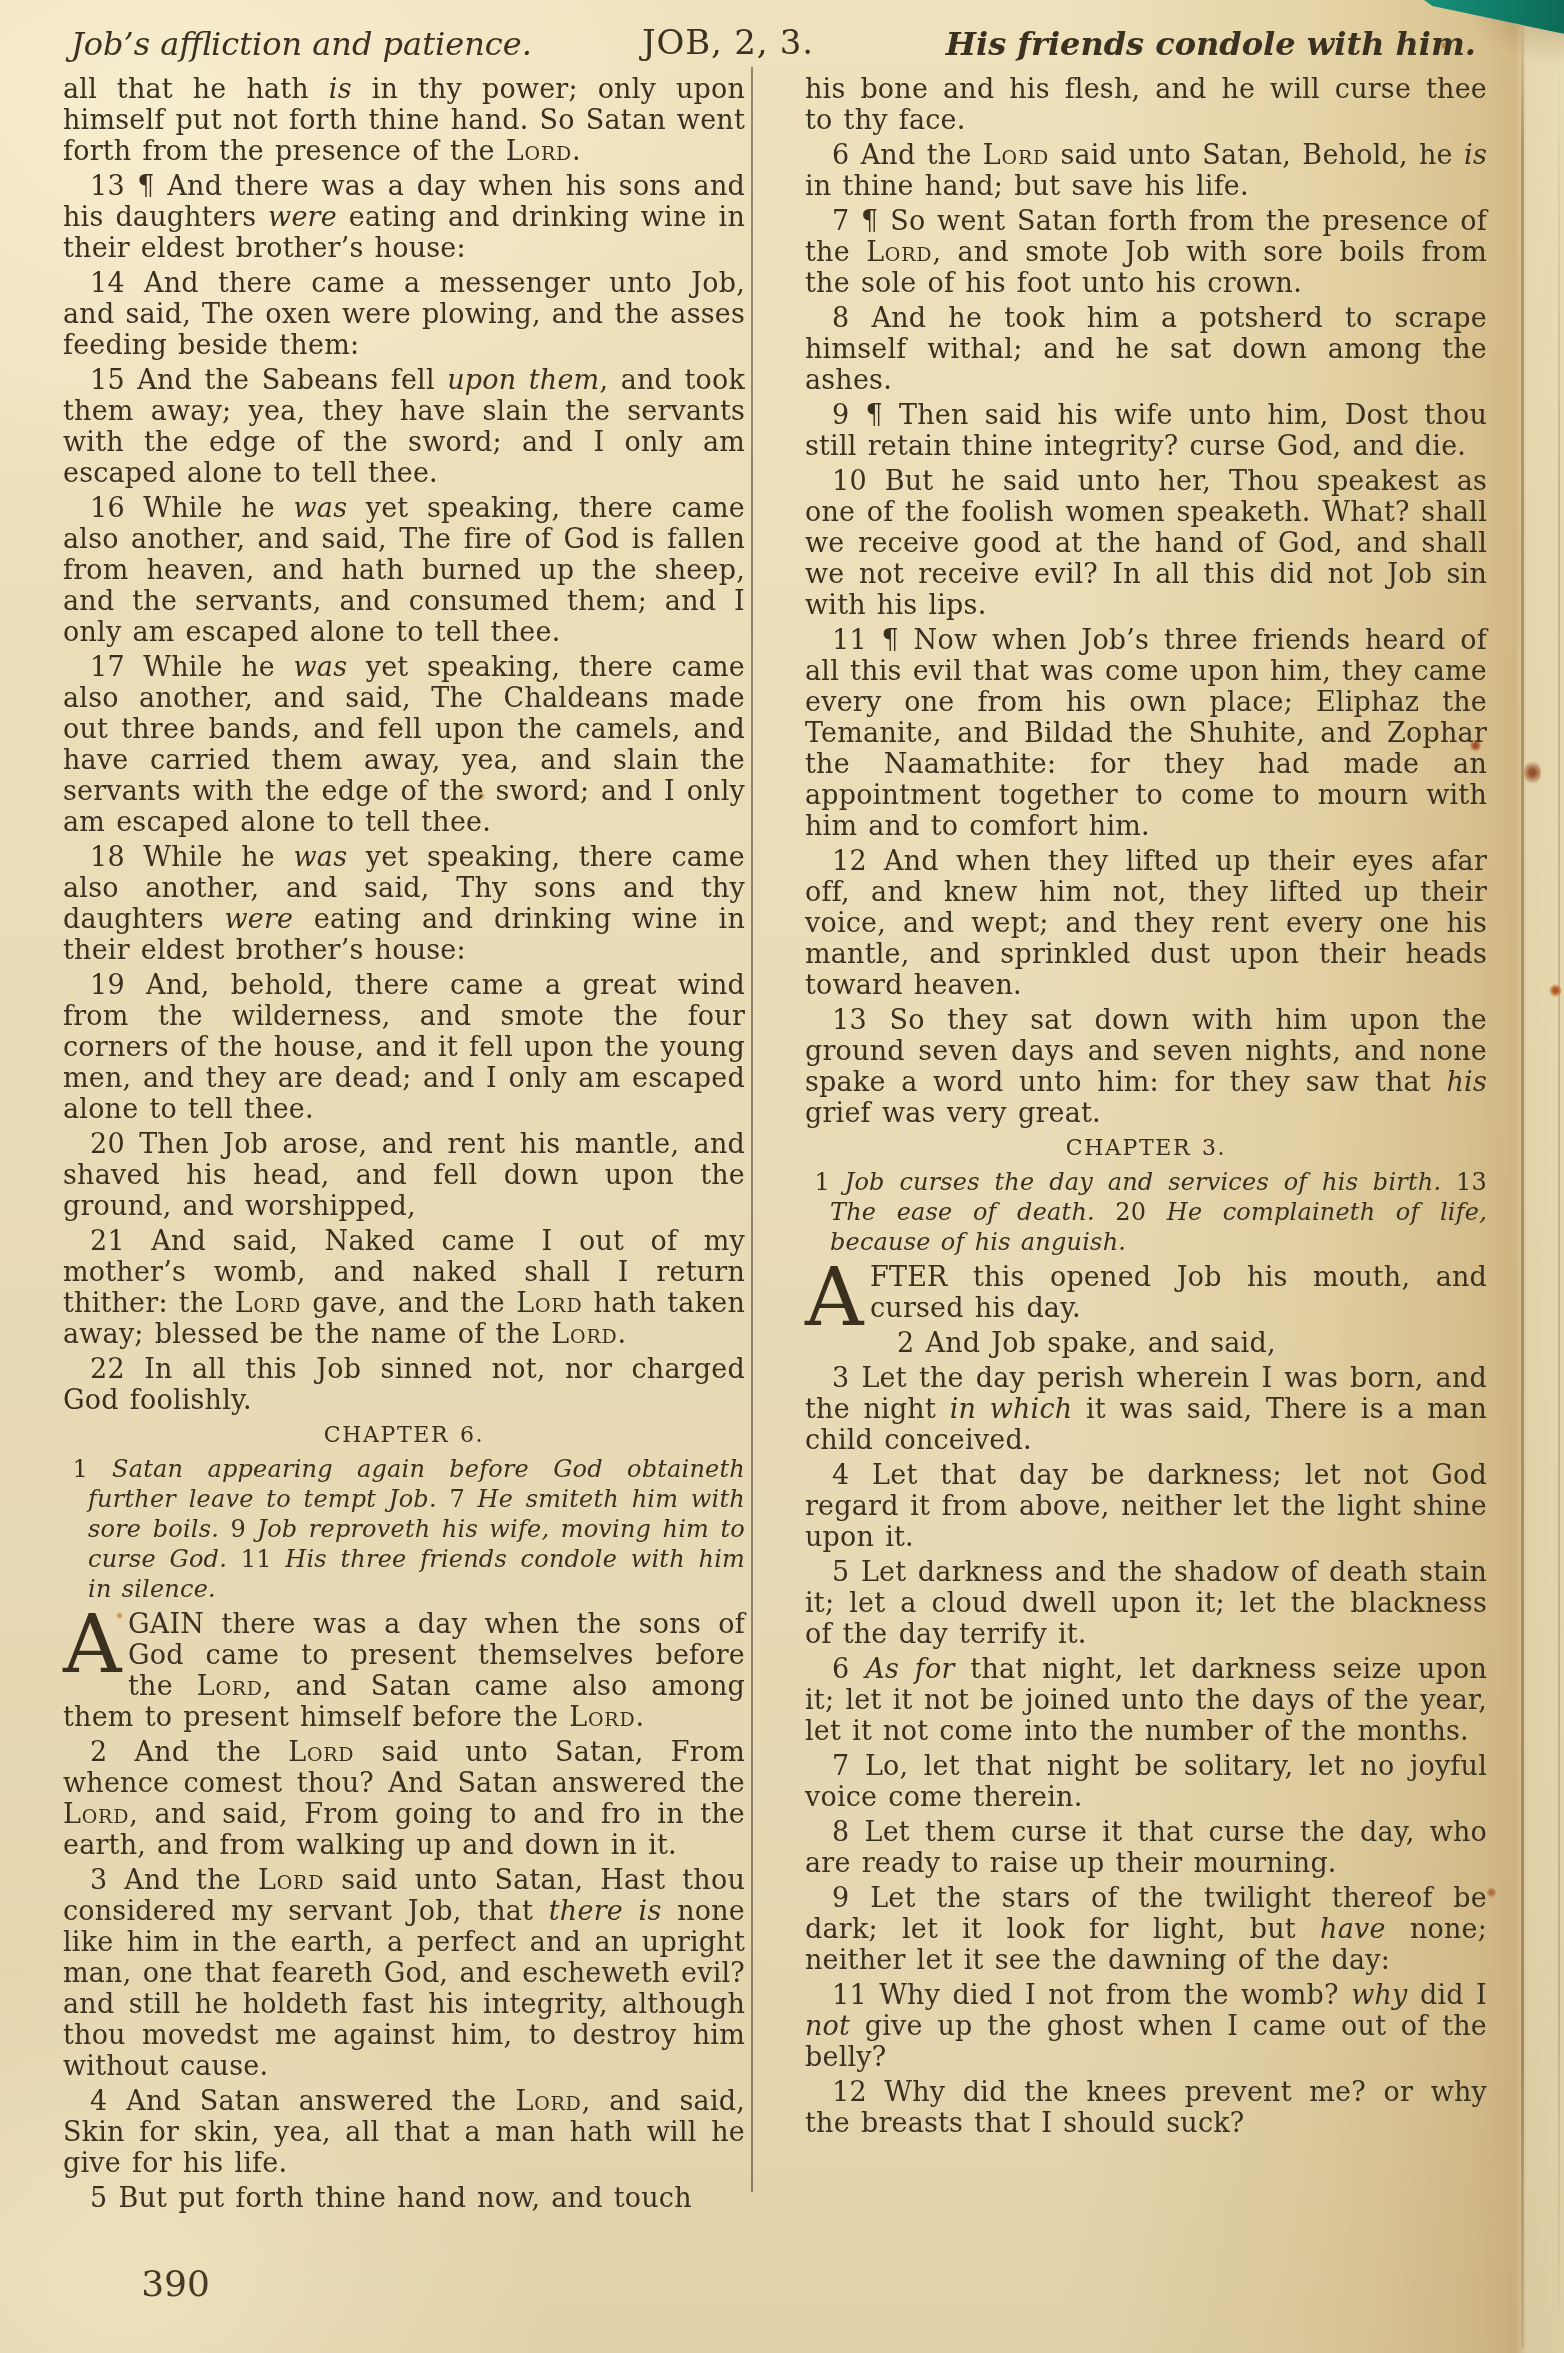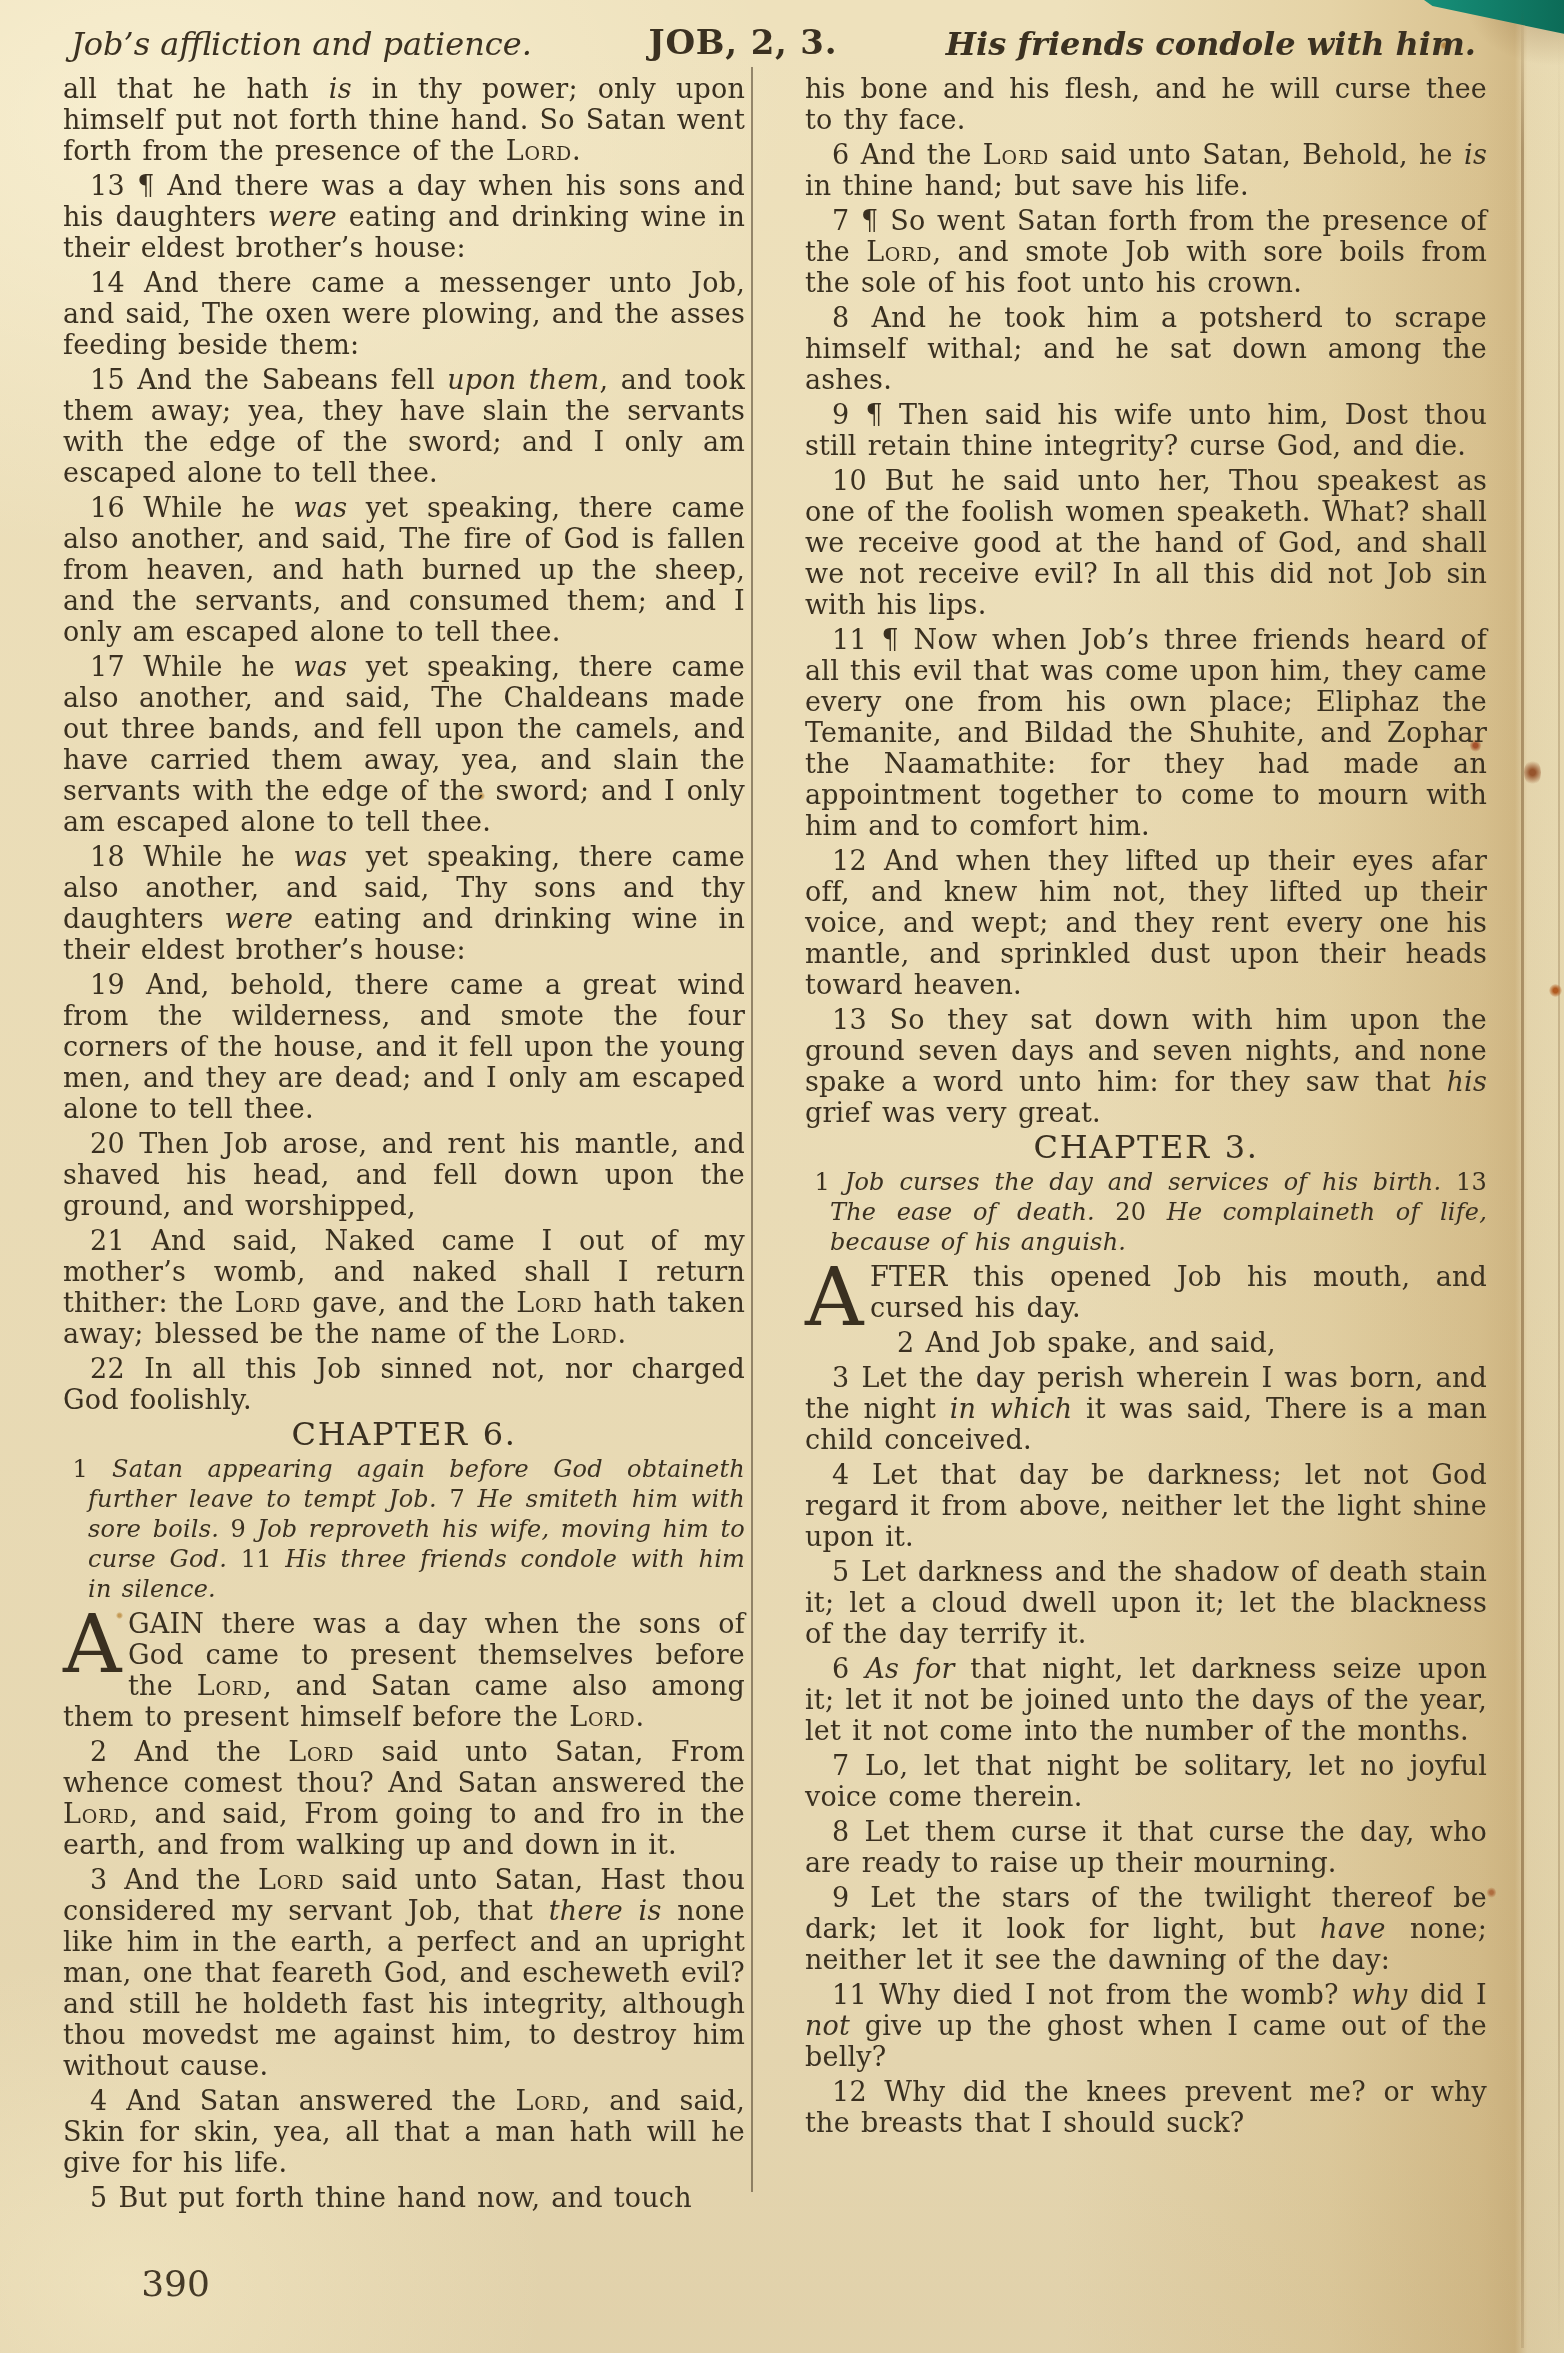--- a/index.html
+++ b/index.html
@@ -38,37 +38,37 @@
   .stain.s1{left:1470px;top:739px;width:11px;height:12.5px;background:radial-gradient(circle,#a4512b 25%,rgba(164,81,43,0) 75%);}
   .stain.s2{left:1524px;top:759px;width:17px;height:27px;background:radial-gradient(circle,#96542c 18%,rgba(150,84,44,0) 72%);}
   .stain.s3{left:1549px;top:984px;width:13.3px;height:13.3px;background:radial-gradient(circle,#b05a20 25%,rgba(176,90,32,0) 75%);}
   .stain.s4{left:1487px;top:1887px;width:9.4px;height:11px;background:radial-gradient(circle,#a55a2d 25%,rgba(165,90,45,0) 75%);opacity:.8;}
   .stain.s5{left:1440px;top:41px;width:9.4px;height:9.4px;background:radial-gradient(circle,#b98948 30%,rgba(185,137,72,0) 75%);}
   .stain.s6{left:477px;top:792px;width:7.8px;height:7.8px;background:radial-gradient(circle,#c49a55 30%,rgba(196,154,85,0) 75%);}
   .stain.s7{left:116px;top:1612px;width:7px;height:7px;background:radial-gradient(circle,#c49a55 30%,rgba(196,154,85,0) 75%);}
 
   .rh{position:absolute;color:#3b3121;white-space:nowrap;}
   .rh-left{left:71px;top:25px;font-style:italic;font-weight:400;font-size:32px;}
-  .rh-center{left:728px;top:22px;transform:translateX(-50%);font-weight:bold;font-size:34px;letter-spacing:0.8px;margin-left:15px;}
+  .rh-center{left:728px;top:22px;transform:translateX(-50%);font-weight:normal;font-size:34px;letter-spacing:0.8px;}
   .rh-right{right:89px;top:25px;font-style:italic;font-weight:600;font-size:32px;text-align:center;}
 
   .divider{position:absolute;left:751px;top:67px;width:1.6px;height:2125px;background:rgba(72,58,38,.55);}
 
   .col{
     position:absolute;top:69px;width:690px;
     font-size:27px;line-height:31px;text-align:justify;
     color:#3a3020;letter-spacing:0.2px;word-spacing:2.3px;
   }
   .col-left{left:59px;}
   .col-right{left:801px;}
   .col p{margin:4px;}
   p.verse{text-indent:27px;}
   p.verse.cont{text-indent:0;}
   .sc{font-variant:small-caps;letter-spacing:0.8px;}
-  .chapter-heading{text-align:center;text-indent:0;font-size:32px;letter-spacing:1.6px;margin:14px 0 7.8px;}
+  .chapter-heading{text-align:center;text-indent:0;font-size:22px;letter-spacing:1.6px;margin:14px 0 7.8px;}
   .chapter-summary{font-style:italic;font-size:24px;line-height:30px;padding-left:25px;text-indent:-15.6px;margin:0 0 6.3px;}
   .chapter-summary .rm{font-style:normal;}
   .dropcap{
     float:left;font-size:81px;line-height:63px;
     padding:4.7px 6.3px 0 0;text-indent:0;color:#3a3020;
   }
   .page-number{position:absolute;left:113px;top:2263px;width:125px;text-align:center;font-size:36px;color:#453a27;}
 </style>
 </head>
 <body>

